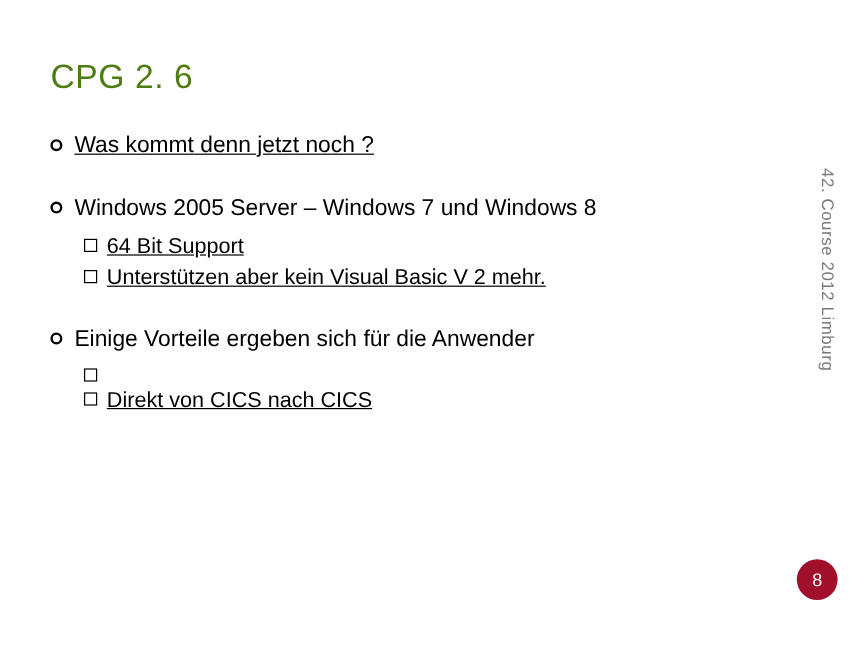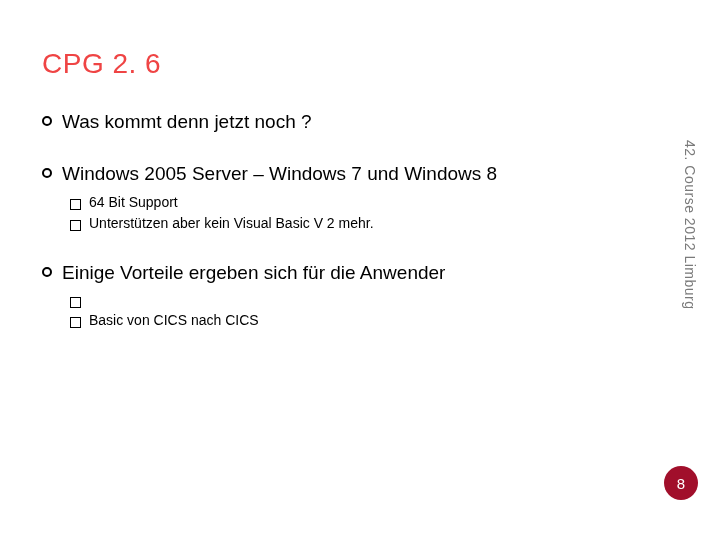--- a/index.html
+++ b/index.html
@@ -18,57 +18,59 @@
     width: 720px;
     height: 540px;
     box-sizing: border-box;
   }
   .title {
     position: absolute;
     top: 48px;
     left: 42px;
     font-size: 28px;
     letter-spacing: 0.5px;
-    color: #ef4444;
+    color: #4d7c0f;
   }
   .content {
     position: absolute;
     top: 110px;
     left: 42px;
     right: 90px;
     font-size: 19px;
     line-height: 1.25;
   }
   .bullet-row {
     display: flex;
     align-items: flex-start;
     margin-bottom: 6px;
   }
   .bullet-row.gap-after {
     margin-bottom: 28px;
+    text-decoration: underline;
   }
   .ring {
     flex: 0 0 auto;
     width: 10px;
     height: 10px;
     border: 2px solid #000;
     border-radius: 50%;
     margin-top: 6px;
     margin-right: 10px;
     box-sizing: border-box;
   }
   .sub {
     margin-left: 28px;
     margin-top: 8px;
   }
   .sub-row {
     display: flex;
     align-items: flex-start;
     margin-bottom: 4px;
-    font-size: 14px;
+    font-size: 18px;
+    text-decoration: underline;
   }
   .square {
     flex: 0 0 auto;
     width: 11px;
     height: 11px;
     border: 1.5px solid #000;
     margin-top: 5px;
     margin-right: 8px;
     box-sizing: border-box;
   }
@@ -131,21 +133,21 @@
       <span class="ring"></span>
       <span>Einige Vorteile ergeben sich für die Anwender</span>
     </div>
 
     <div class="sub">
       <div class="sub-row">
         <span class="square"></span>
       </div>
       <div class="sub-row">
         <span class="square"></span>
-        <span>Basic von CICS nach CICS</span>
+        <span>Direkt von CICS nach CICS</span>
       </div>
     </div>
 
   </div>
 
   <div class="side-text">42. Course 2012  Limburg</div>
 
   <div class="page-badge">
     <span>8</span>
   </div>

